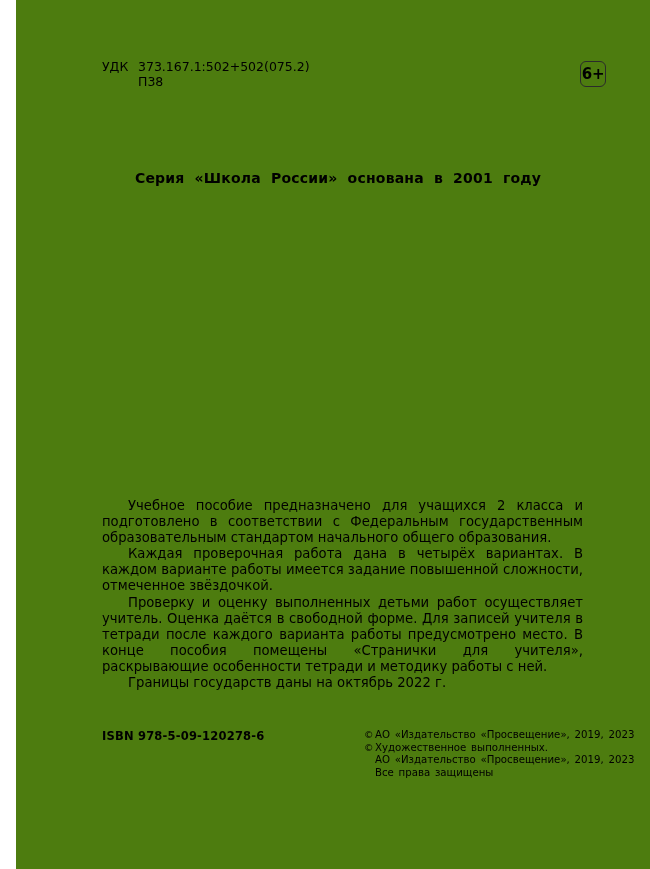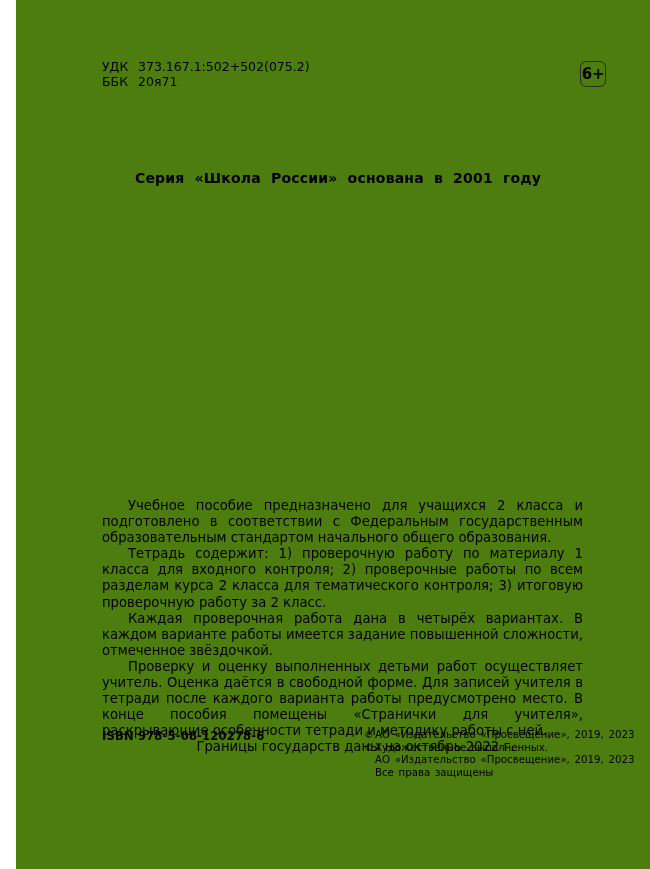--- a/index.html
+++ b/index.html
@@ -83,21 +83,21 @@
     line-height: 16.1px;
     text-align: justify;
     text-justify: inter-word;
     hyphens: manual;
   }
   .annotation p {
     margin: 0;
     text-indent: 26px;
   }
   .annotation p:last-child {
-    text-align: center;
+    text-align: left;
   }
 
   
   .isbn {
     position: absolute;
     left: 86px;
     top: 729px;
     font-size: 11.5px;
     font-weight: 700;
     letter-spacing: 0.2px;
@@ -131,40 +131,39 @@
 <body>
 
 <div class="page">
 
   <div class="class-block">
     <div class="class-row">
       <span class="class-key">УДК</span>
       <span class="class-val">373.167.1:502+502(075.2)</span>
     </div>
     <div class="class-row">
-      <span class="class-key">ББК</span>
-      <span class="class-val">20я71</span>
+      <span class="class-key"></span>
+      <span class="class-val">П38</span>
     </div>
   </div>
 
   <div class="age-badge">
     <span>6+</span>
   </div>
 
   <div class="series-line">Серия «Школа России» основана в 2001 году</div>
 
   <div class="annotation">
     <p>Учебное пособие предназначено для учащихся 2 класса и подготовлено в соответствии с Федеральным государственным образовательным стандартом начального общего образования.</p>
-    <p>Тетрадь содержит: 1) проверочную работу по материалу 1 класса для входного контроля; 2) проверочные работы по всем разделам курса 2 класса для тематического контроля; 3) итоговую проверочную работу за 2 класс.</p>
     <p>Каждая проверочная работа дана в четырёх вариантах. В каждом варианте работы имеется задание повышенной сложности, отмеченное звёздочкой.</p>
     <p>Проверку и оценку выполненных детьми работ осуществляет учитель. Оценка даётся в свободной форме. Для записей учителя в тетради после каждого варианта работы предусмотрено место. В конце пособия помещены «Странички для учителя», раскрывающие особенности тетради и методику работы с ней.</p>
     <p>Границы государств даны на октябрь 2022 г.</p>
   </div>
 
-  <div class="isbn">ISBN 978-5-08-120278-6</div>
+  <div class="isbn">ISBN 978-5-09-120278-6</div>
 
   <div class="copyright">
     <div class="cr-row">
       <span class="cr-mark">©</span>
       <span class="cr-text">АО «Издательство «Просвещение», 2019, 2023</span>
     </div>
     <div class="cr-row">
       <span class="cr-mark">©</span>
       <span class="cr-text">Художественное выполненных.</span>
     </div>

